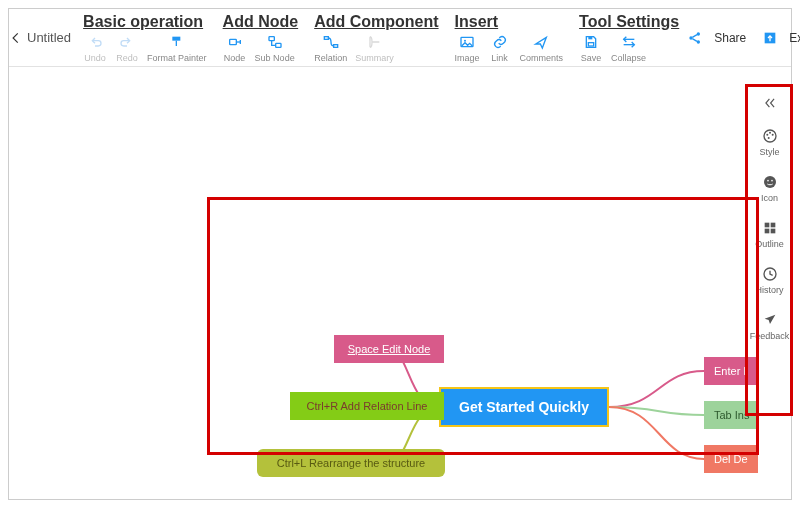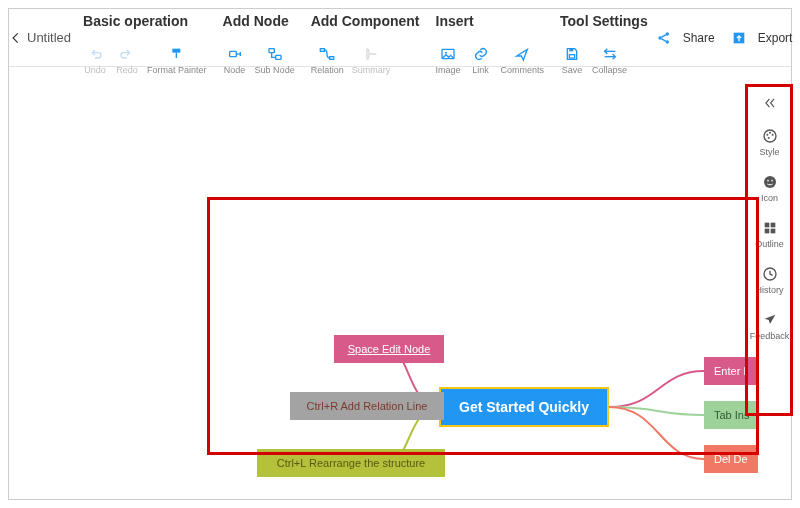--- a/index.html
+++ b/index.html
@@ -10,21 +10,21 @@
   .frame { position: absolute; inset: 8px; border: 1px solid #ccc; background: #fff; }
 
   
   .topbar { position: absolute; left: 0; right: 0; top: 0; height: 58px; border-bottom: 1px solid #e2e2e2; display: flex; align-items: stretch; background: #fff; }
   .back-btn { width: 40px; display: flex; align-items: center; justify-content: center; cursor: pointer; }
   .back-btn svg { width: 14px; height: 14px; stroke: #333; fill: none; stroke-width: 2; }
   .title { width: 78px; display: flex; align-items: center; padding: 0 4px; font-size: 13px; color: #555; border-bottom: 1px solid transparent; }
   .vdiv { width: 1px; background: #e2e2e2; margin: 6px 0; }
 
   .tool-group { padding: 4px 8px 2px; display: flex; flex-direction: column; }
-  .tool-group .group-label { font-size: 14px; font-weight: bold; color: #333; margin-bottom: 16px; white-space: nowrap; }
+  .tool-group .group-label { font-size: 16px; font-weight: bold; color: #333; margin-bottom: 2px; white-space: nowrap; text-decoration: underline; }
   .tool-row { display: flex; gap: 8px; }
   .tool-item { display: flex; flex-direction: column; align-items: center; gap: 2px; cursor: pointer; min-width: 24px; }
   .tool-item .ic { width: 18px; height: 18px; display: flex; align-items: center; justify-content: center; }
   .tool-item .ic svg { width: 16px; height: 16px; }
   .tool-item .lbl { font-size: 9px; color: #888; white-space: nowrap; }
   .tool-item.disabled { opacity: 0.55; cursor: default; }
 
   .spacer { flex: 1; }
   .right-actions { display: flex; align-items: center; gap: 16px; padding-right: 12px; }
   .action-btn { display: flex; align-items: center; gap: 11px; font-size: 12px; color: #333; cursor: pointer; }
@@ -40,22 +40,22 @@
   .side-item .si-lbl { font-size: 9px; color: #666; }
 
   
   .canvas { position: absolute; inset: 0; top: 58px; }
 
   
   .center-node { position: absolute; left: 430px; top: 320px; width: 170px; height: 40px; background: #2196f3; border: 2px solid #f5c518; color: #fff; font-weight: bold; font-size: 14px; display: flex; align-items: center; justify-content: center; z-index: 5; }
 
   .node { position: absolute; height: 28px; padding: 0 10px; font-size: 11px; display: flex; align-items: center; color: #fff; z-index: 5; white-space: nowrap; }
   .n-left1 { left: 325px; top: 268px; width: 110px; background: #d85a8a; justify-content: center; text-decoration: underline; }
-  .n-left2 { left: 281px; top: 325px; width: 154px; background: #a3a3a3; color: #7a3b2d; justify-content: center; }
-  .n-left3 { left: 248px; top: 382px; width: 188px; background: #b4c13b; color: #585a12; justify-content: center; }
+  .n-left2 { left: 281px; top: 325px; width: 154px; background: #84cc16; color: #7a3b2d; justify-content: center; }
+  .n-left3 { left: 248px; top: 382px; width: 188px; background: #b4c13b; color: #585a12; justify-content: center; border-radius: 6px; }
   .n-right1 { left: 695px; top: 290px; background: #d85a8a; }
   .n-right2 { left: 695px; top: 334px; background: #9dd39b; color: #2e5a2e; }
   .n-right3 { left: 695px; top: 378px; background: #f07864; }
 
   svg.links { position: absolute; inset: 0; width: 100%; height: 100%; z-index: 2; pointer-events: none; }
   svg.links path { fill: none; stroke-width: 2; }
 
   
   .highlight-canvas { position: absolute; left: 198px; top: 188px; width: 552px; height: 258px; border: 3px solid #d40000; pointer-events: none; z-index: 20; }
   .highlight-sidepanel { position: absolute; top: 75px; right: -2px; width: 48px; height: 332px; border: 3px solid #d40000; pointer-events: none; z-index: 20; }

